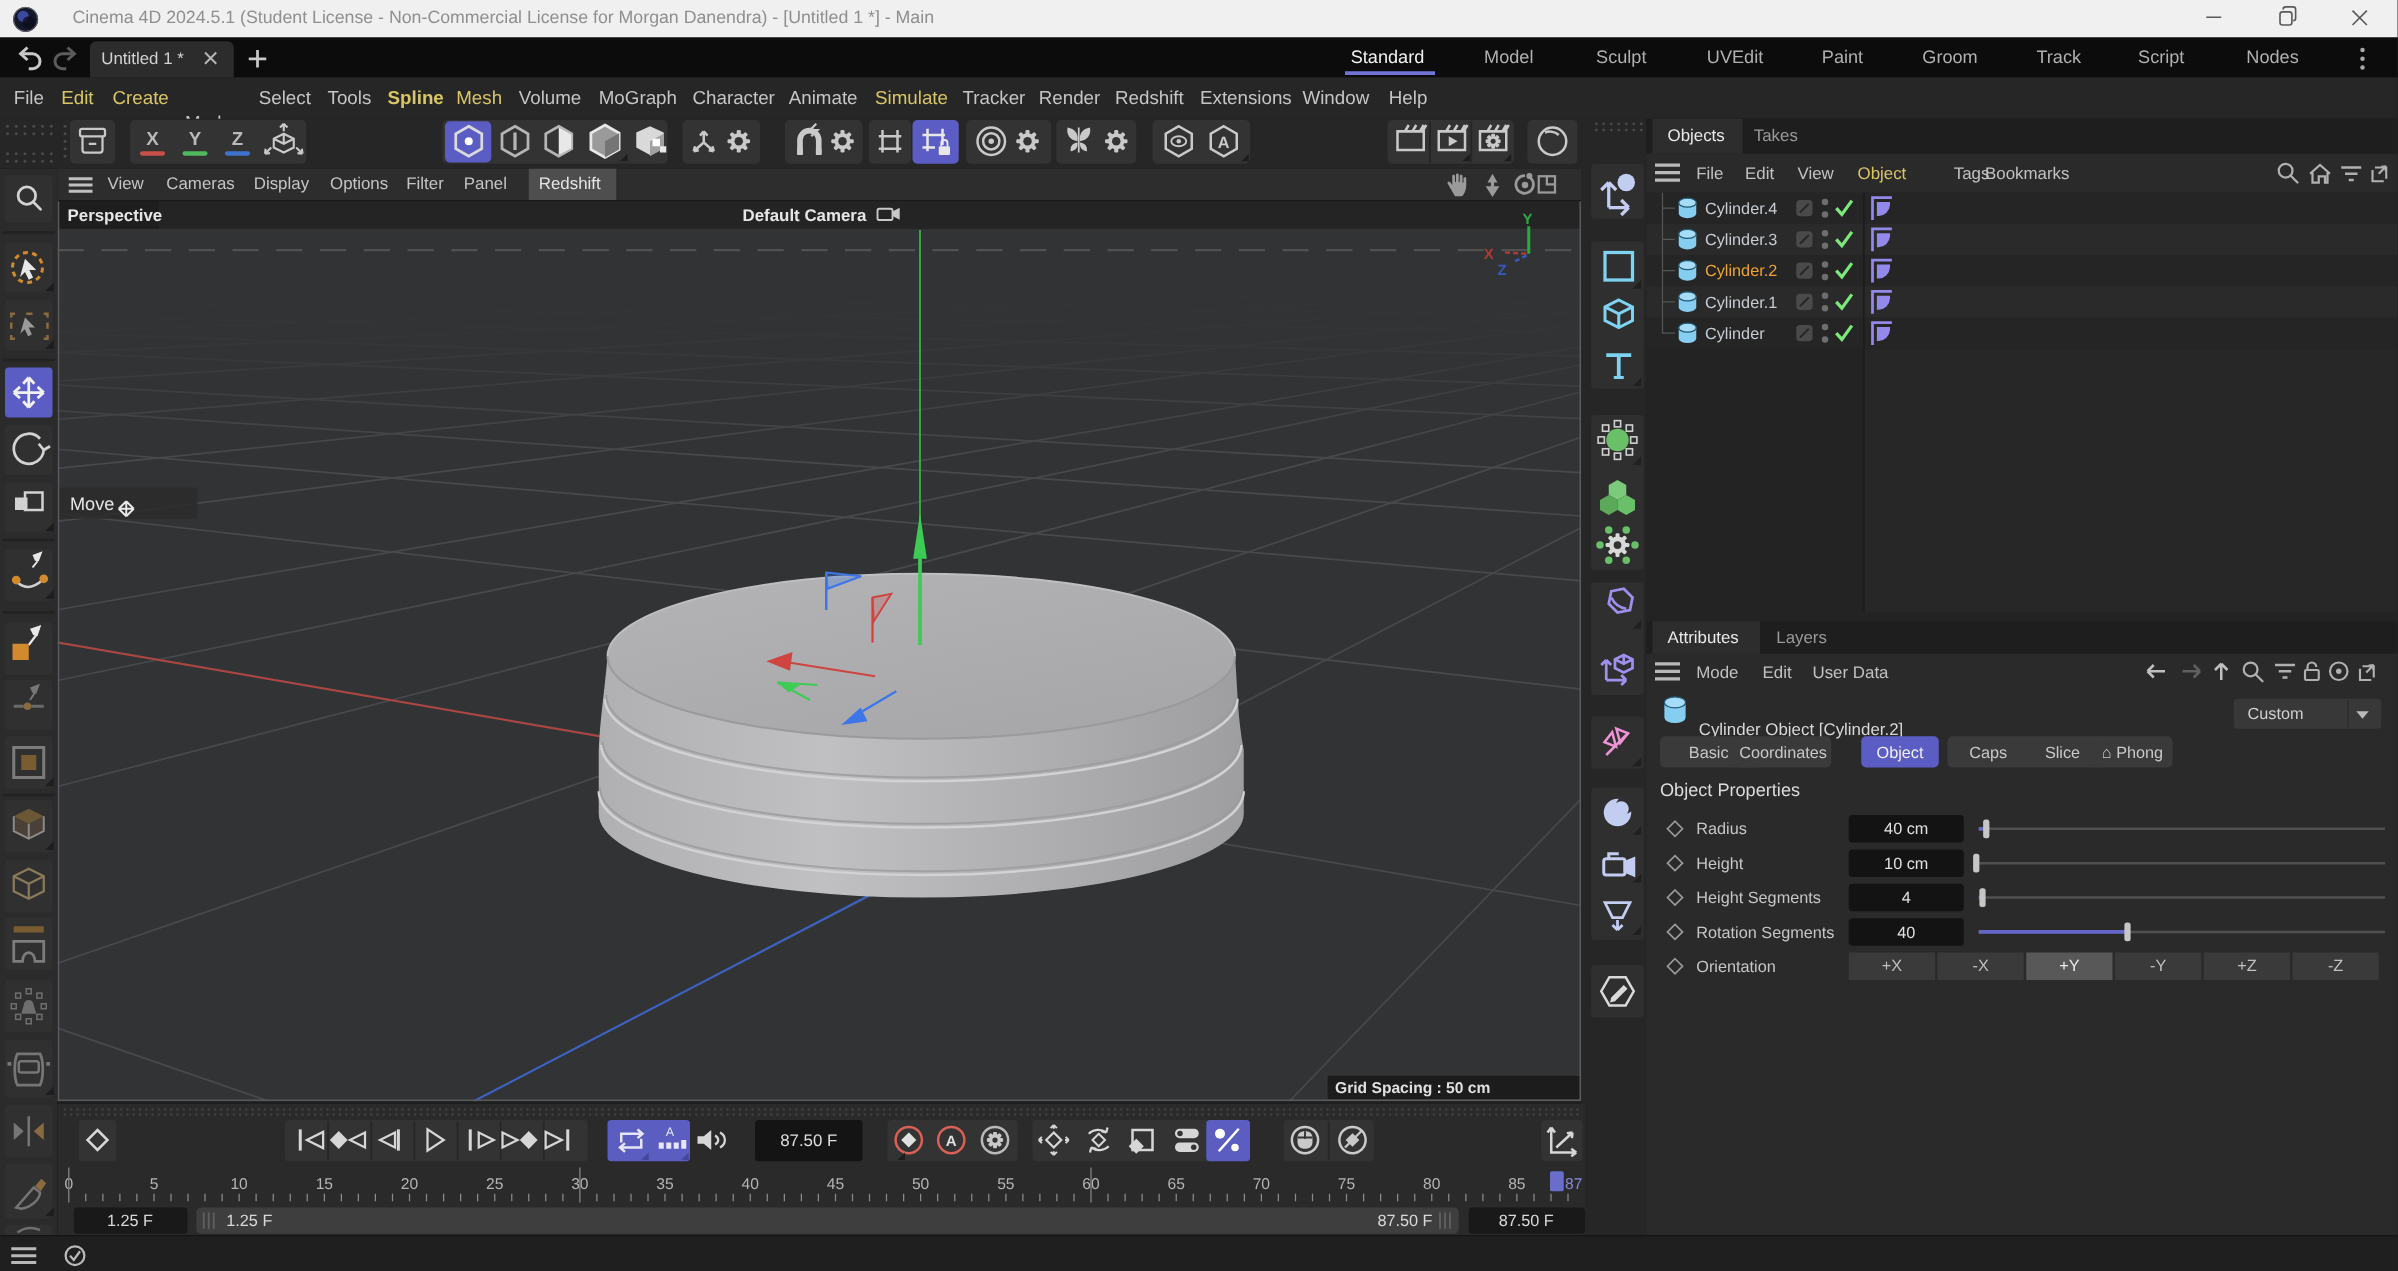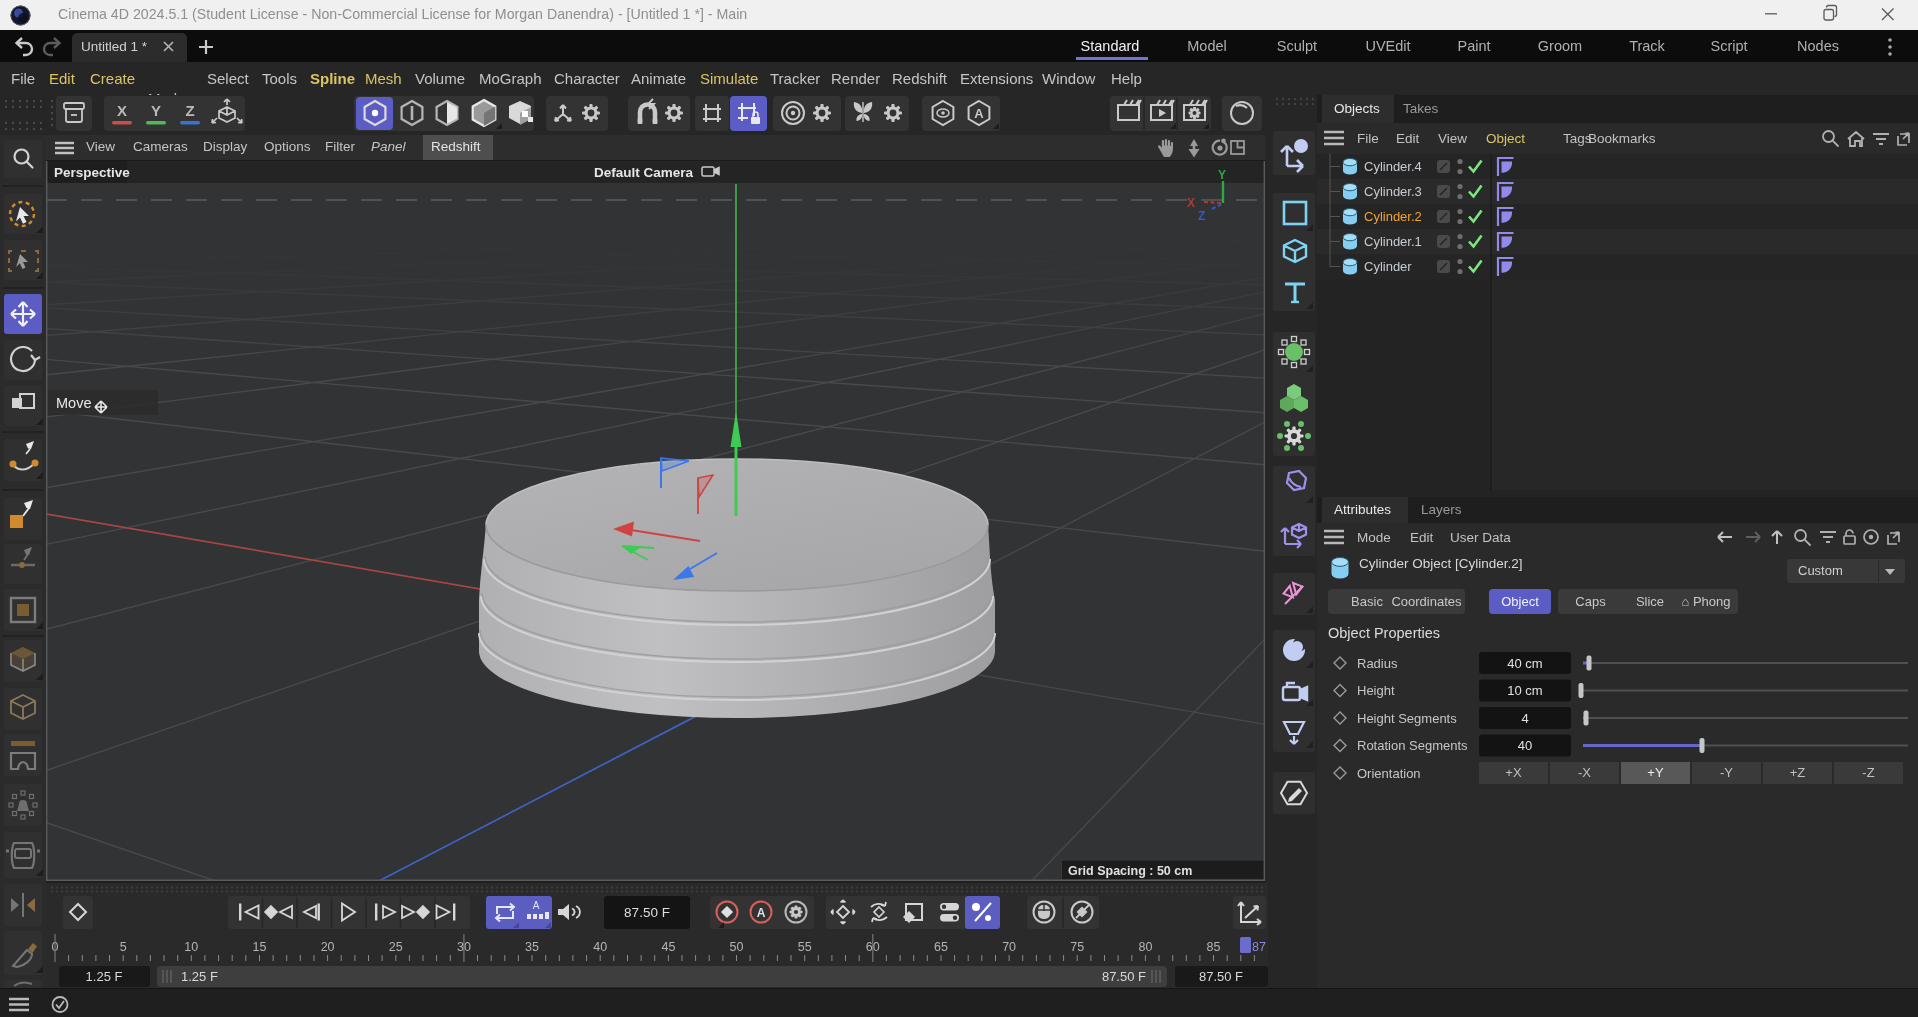--- a/index.html
+++ b/index.html
@@ -367,21 +367,21 @@
 <rect x="128" y="8" width="11" height="8" rx="1" fill="none" stroke="#b0b0b0" stroke-width="1.7"></rect>
 <path d="M130,8 v-2.5 a3.5,3.5 0 0 1 7,0" fill="none" stroke="#b0b0b0" stroke-width="1.7"></path>
 <circle cx="155" cy="9" r="7" fill="none" stroke="#b0b0b0" stroke-width="1.7"></circle>
       <circle cx="155" cy="9" r="2.2" fill="#b0b0b0"></circle>
 <path d="M172,7 v9 h9 M174,5 h9 v9 M177,10 l6,-6 M183,4 l-4,0.5 M183,4 l-0.5,4" fill="none" stroke="#b0b0b0" stroke-width="1.7"></path>
 </svg>
 <svg class="abs" style="left:1330px;top:553px;" width="30" height="30">
       <path d="M1.5,8.92 v12.16 a8.5,4.42 0 0 0 17,0 v-12.16" fill="#86cdf2"></path>
       <ellipse cx="10" cy="8.92" rx="8.5" ry="4.42" fill="#a5dcf7" stroke="#265a74" stroke-width="1"></ellipse>
     </svg>
-<div class="txt" style="left:1359px;top:556px;font-size:13.5px;color:#d8d8d8;">Cylinder Object [Cylinder.2]</div>
+<div class="txt" style="left:1359px;top:576px;font-size:13.5px;color:#d8d8d8;">Cylinder Object [Cylinder.2]</div>
 <div class="abs" style="left:1787px;top:559px;width:118px;height:24px;background:#383838;border-radius:3px;"></div>
 <div class="txt" style="left:1798px;top:563px;font-size:13px;color:#cfcfcf;">Custom</div>
 <div class="abs" style="left:1878px;top:560px;width:1px;height:22px;background:#2a2a2a;"></div>
 <svg class="abs" style="left:1884px;top:568px;" width="14" height="8">
       <polygon points="1,1 11,1 6,7" fill="#b9b9b9"></polygon>
     </svg>
 <div class="abs" style="left:1328px;top:589px;width:78px;height:25px;background:#3a3a3a;border-radius:4px;color:#c8c8c8;font-size:13px;text-align:center;line-height:25px;">Basic</div>
 <div class="abs" style="left:1388px;top:589px;width:77px;height:25px;background:#3a3a3a;border-radius:4px;color:#c8c8c8;font-size:13px;text-align:center;line-height:25px;">Coordinates</div>
 <div class="abs" style="left:1489px;top:589px;width:62px;height:25px;background:#5b5dc4;border-radius:4px;color:#f0f0f0;font-size:13px;text-align:center;line-height:25px;">Object</div>
 <div class="abs" style="left:1558px;top:589px;width:65px;height:25px;background:#3a3a3a;border-radius:4px;color:#c8c8c8;font-size:13px;text-align:center;line-height:25px;">Caps</div>
@@ -597,21 +597,21 @@
     </svg>
 <div class="abs" style="left:46px;top:135px;width:1219px;height:25px;background:#2d2d2d;"></div>
 <svg class="abs" style="left:54px;top:141px;" width="24" height="14">
       <path d="M1,2 h19 M1,7 h19 M1,12 h19" stroke="#c0c0c0" stroke-width="2.4"></path>
     </svg>
 <div class="txt" style="left:86px;top:139px;font-size:13.5px;color:#c4c4c4;">View</div>
 <div class="txt" style="left:133px;top:139px;font-size:13.5px;color:#c4c4c4;">Cameras</div>
 <div class="txt" style="left:203px;top:139px;font-size:13.5px;color:#c4c4c4;">Display</div>
 <div class="txt" style="left:264px;top:139px;font-size:13.5px;color:#c4c4c4;">Options</div>
 <div class="txt" style="left:325px;top:139px;font-size:13.5px;color:#c4c4c4;">Filter</div>
-<div class="txt" style="left:371px;top:139px;font-size:13.5px;color:#c4c4c4;font-style:italic;">Panel</div>
+<div class="txt" style="left:371px;top:139px;font-size:13.5px;color:#c4c4c4;">Panel</div>
 <div class="abs" style="left:423px;top:135px;width:70px;height:25px;background:#4e4e4e;"></div>
 <div class="txt" style="left:431px;top:139px;font-size:13.5px;color:#e4e4e4;">Redshift</div>
 <svg class="abs" style="left:1150px;top:137px;" width="100" height="22">
 <g fill="#9a9a9a">
 <path d="M14,20 h5.5 c2.5,-2 3.5,-6 3.5,-9 v-5 c0,-1.5 -2.2,-1.5 -2.2,0 v3 h-0.8 v-5 c0,-1.5 -2.2,-1.5 -2.2,0 v4.6 h-0.8 v-5.6 c0,-1.5 -2.2,-1.5 -2.2,0 v5.6 h-0.8 v-4.6 c0,-1.5 -2.2,-1.5 -2.2,0 v7 l-1.6,-2.2 c-1,-1.3 -2.8,-0.3 -2,1.2 z"></path>
 <path d="M40,9 h8 l-4,-7 z M42.7,9 h2.6 v3 h-2.6 z M38.5,12 h11 l-5.5,8.5 z"></path>
 </g>
 <path d="M70,3.6 a7,7 0 1 0 3.5,1.1" fill="none" stroke="#9a9a9a" stroke-width="2.2"></path>
 <circle cx="70" cy="11" r="2.6" fill="#9a9a9a"></circle>
       <circle cx="73.5" cy="3.8" r="2.4" fill="#9a9a9a"></circle>

